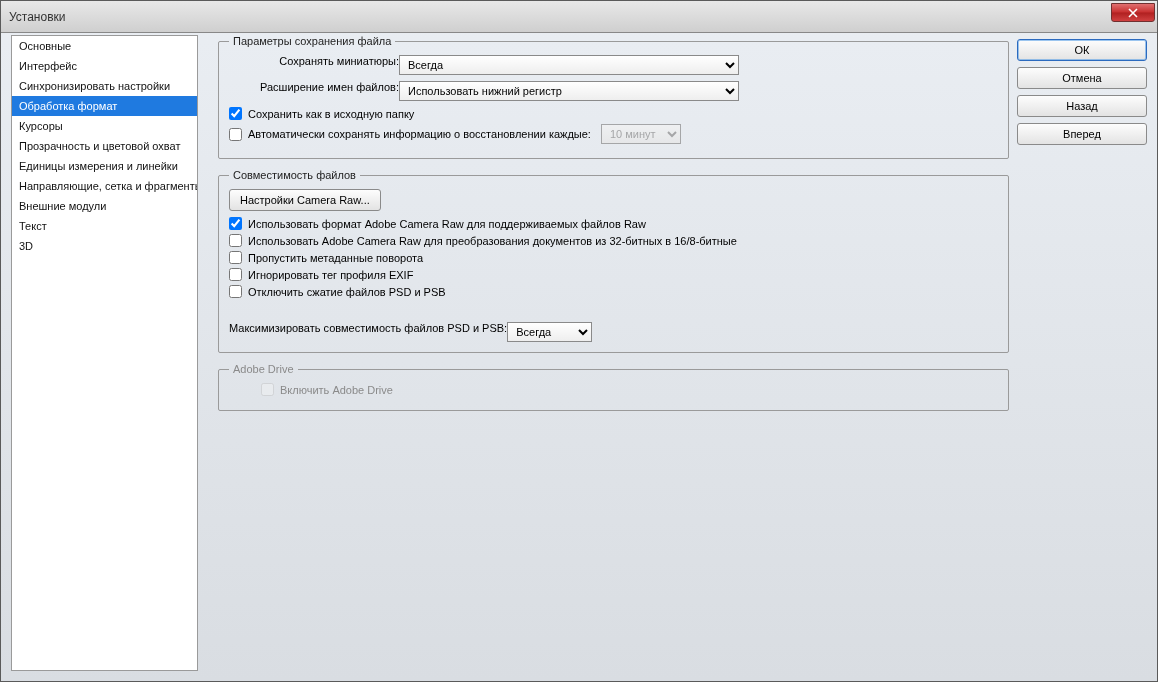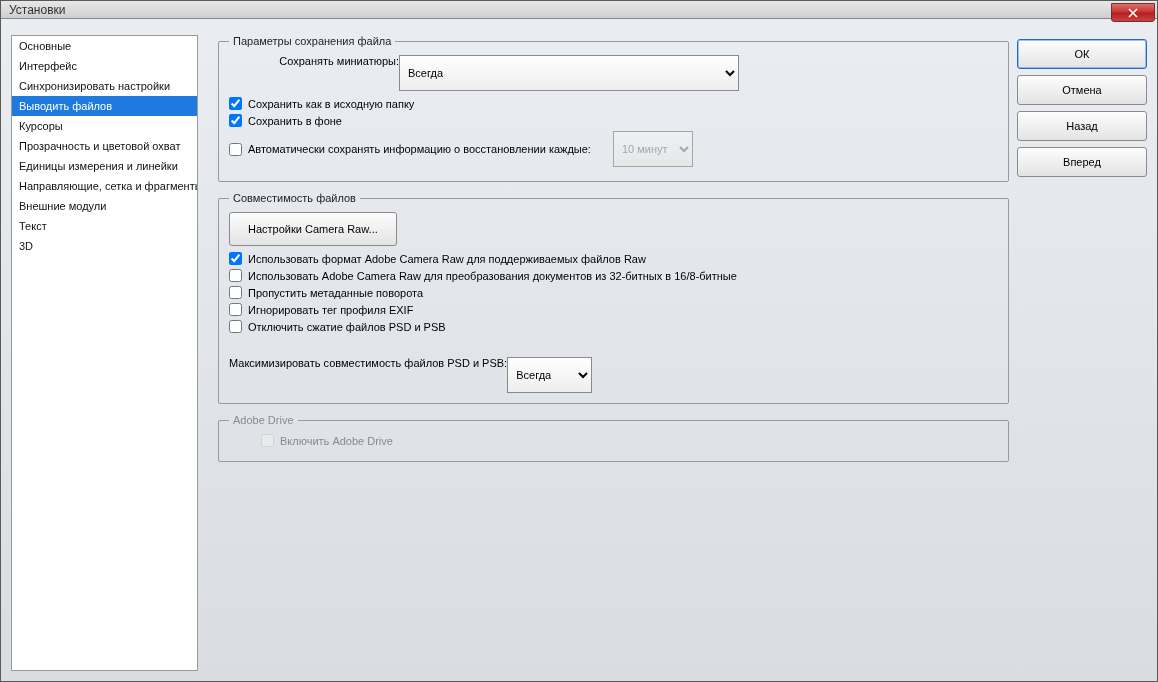--- a/index.html
+++ b/index.html
@@ -12,21 +12,21 @@
     overflow: hidden;
   }
   .window {
     width: 1158px;
     height: 682px;
     background: linear-gradient(#eaeef3 0%, #d9dde2 100%);
     border: 1px solid #5a5a5a;
     position: relative;
   }
   .titlebar {
-    height: 18px;
+    height: 32px;
     background: linear-gradient(#e8e8e8, #cfcfcf);
     display: flex;
     align-items: center;
     padding: 0 4px 0 8px;
     border-bottom: 1px solid #888;
     position: relative;
   }
   .titlebar .title {
     color: #333;
     font-size: 12px;
@@ -72,21 +72,21 @@
     position: relative;
   }
   .right-buttons {
     width: 130px;
     display: flex;
     flex-direction: column;
     gap: 6px;
     padding-top: 4px;
   }
   .btn {
-    height: 30px;
+    height: 22px;
     background: linear-gradient(#fdfdfd, #e3e3e3);
     border: 1px solid #8a8a8a;
     border-radius: 3px;
     font-size: 11px;
     font-family: inherit;
     cursor: default;
     padding: 0 6px;
     text-align: center;
   }
   .btn.primary {
@@ -111,21 +111,21 @@
     margin-bottom: 6px;
     gap: 0;
   }
   .label-right {
     text-align: right;
     width: 170px;
   }
   select, .select-like {
     font-family: inherit;
     font-size: 11px;
-    height: 36px;
+    height: 20px;
     border: 1px solid #8a8a8a;
     background: linear-gradient(#fff, #eee);
     padding: 1px 4px;
   }
   .chk {
     display: flex;
     align-items: center;
     gap: 6px;
     margin-bottom: 4px;
   }
@@ -133,27 +133,27 @@
     width: 13px; height: 13px;
     margin: 0;
   }
   .chk.disabled { color: #8a8a8a; padding-left: 32px; }
   .chk.disabled input { opacity: 0.6; }
   .inline-sel-disabled {
     color: #8a8a8a;
     background: linear-gradient(#f3f3f3,#e6e6e6);
   }
   .small-btn {
-    height: 34px;
+    height: 22px;
     background: linear-gradient(#fdfdfd,#e3e3e3);
     border: 1px solid #8a8a8a;
     border-radius: 3px;
     font-size: 11px;
     font-family: inherit;
-    padding: 0 18px;
+    padding: 0 10px;
   }
   .num-input {
     width: 40px;
     height: 19px;
     border: 1px solid #8a8a8a;
     font-family: inherit;
     font-size: 11px;
     text-align: center;
     background: #fff;
   }
@@ -179,21 +179,21 @@
         </svg>
     </div>
   </div>
 
   <div class="content">
 
     <div class="sidebar">
       <div class="sidebar-item">Основные</div>
       <div class="sidebar-item">Интерфейс</div>
       <div class="sidebar-item">Синхронизировать настройки</div>
-      <div class="sidebar-item selected">Выводить файлов</div>
+      <div class="sidebar-item selected">Обработка формат</div>
       <div class="sidebar-item">Курсоры</div>
       <div class="sidebar-item">Прозрачность и цветовой охват</div>
       <div class="sidebar-item">Единицы измерения и линейки</div>
       <div class="sidebar-item">Направляющие, сетка и фрагменты</div>
       <div class="sidebar-item">Внешние модули</div>
       <div class="sidebar-item">Текст</div>
       <div class="sidebar-item">3D</div>
     </div>
 
     <div class="main">
@@ -201,35 +201,37 @@
       <fieldset>
         <legend>Параметры сохранения файла</legend>
 
         <div class="row">
           <span class="label-right">Сохранять миниатюры:</span>
           <select style="width:340px">
             <option>Всегда</option>
           </select>
         </div>
 
+        <div class="row">
+          <span class="label-right">Расширение имен файлов:</span>
+          <select style="width:340px">
+            <option>Использовать нижний регистр</option>
+          </select>
+        </div>
 
         <div class="chk">
           <input type="checkbox" checked="" style="">
           <span>Сохранить как в исходную папку</span>
         </div>
 
-        <div class="chk">
-          <input type="checkbox" checked="" style="">
-          <span>Сохранить в фоне</span>
-        </div>
 
         <div class="chk">
           <input type="checkbox" style="">
           <span>Автоматически сохранять информацию о восстановлении каждые:</span>
-          <select class="inline-sel-disabled" disabled="" style="width:80px;margin-left:16px">
+          <select class="inline-sel-disabled" disabled="" style="width:80px;margin-left:4px">
             <option>10 минут</option>
           </select>
         </div>
       </fieldset>
 
       <fieldset>
         <legend>Совместимость файлов</legend>
 
         <div style="margin-bottom:6px">
           <button class="small-btn">Настройки Camera Raw...</button>

